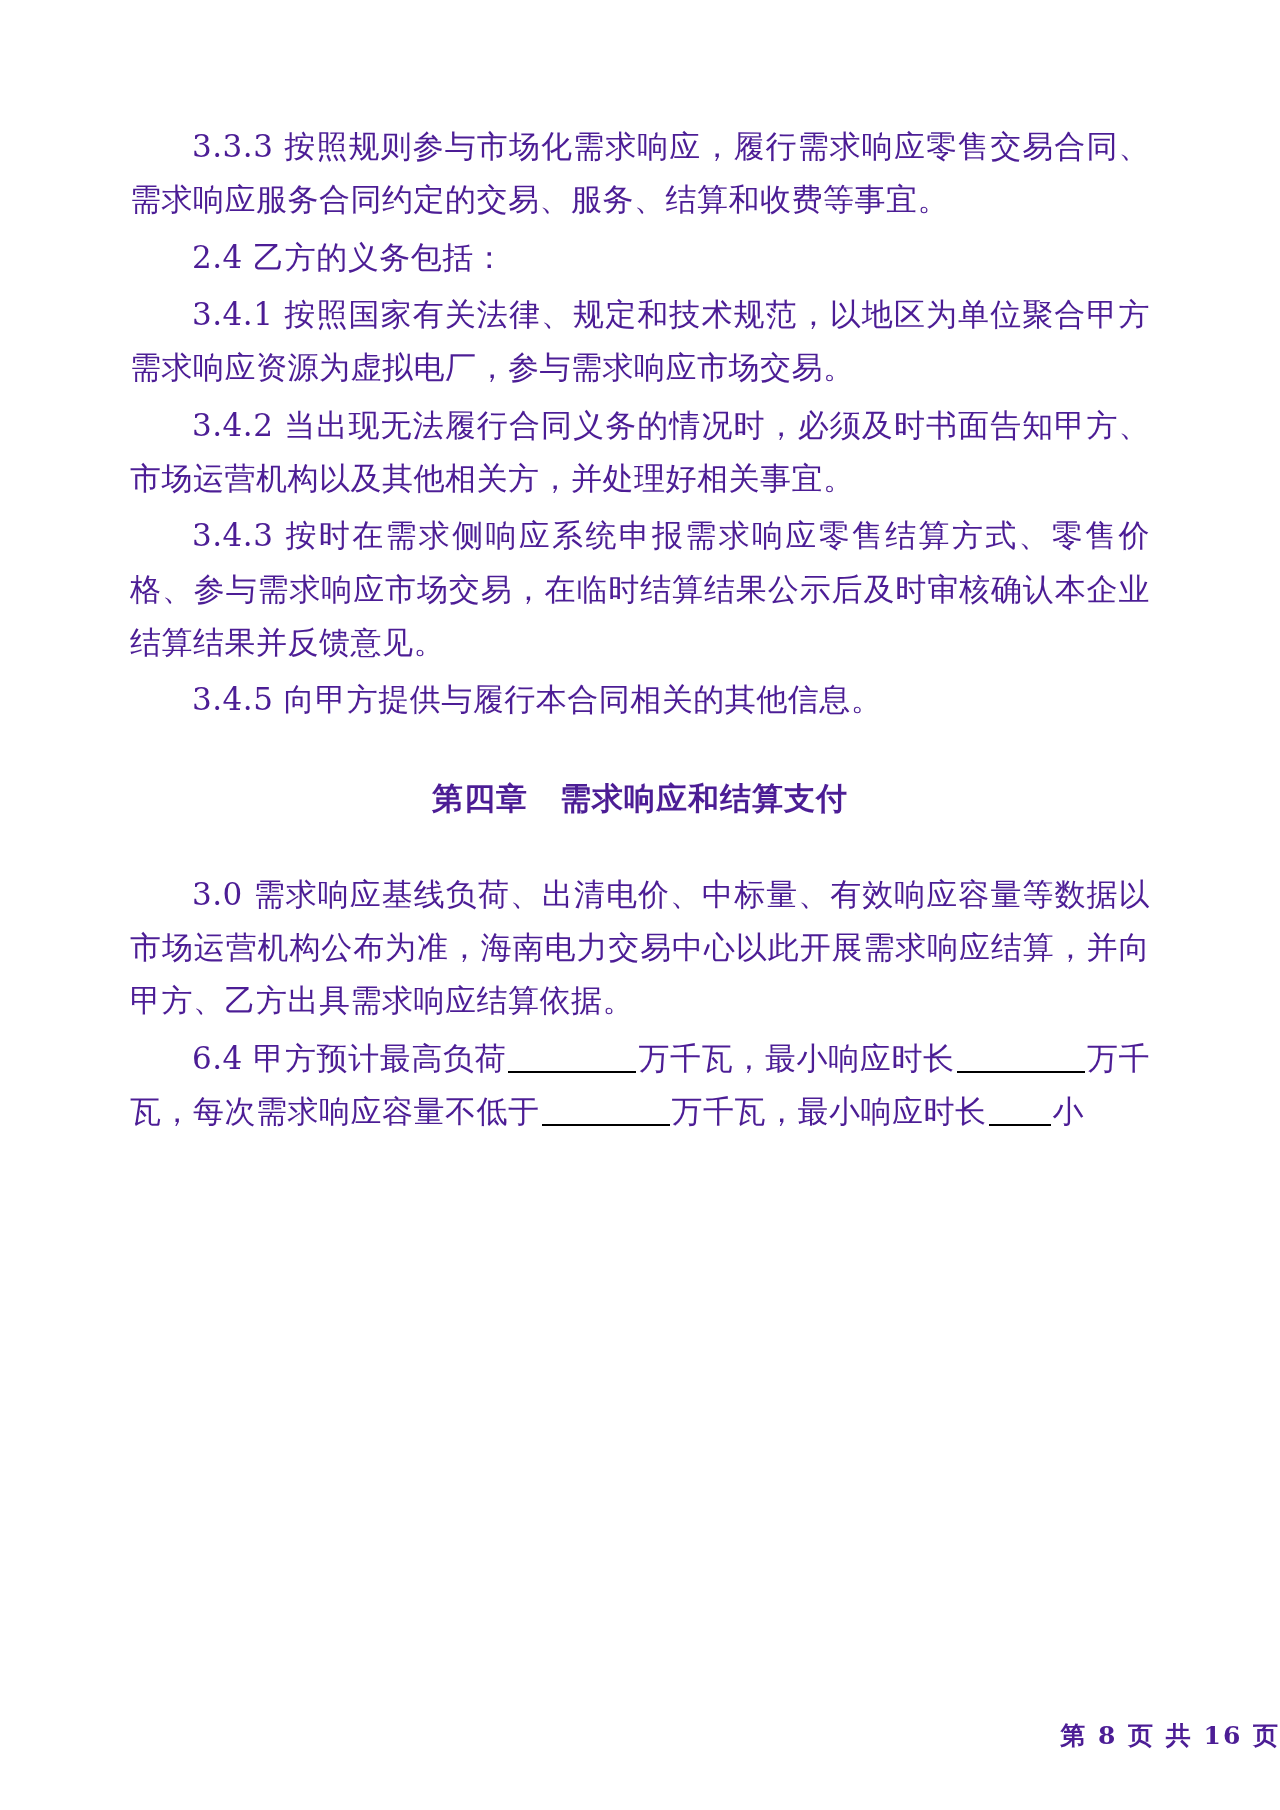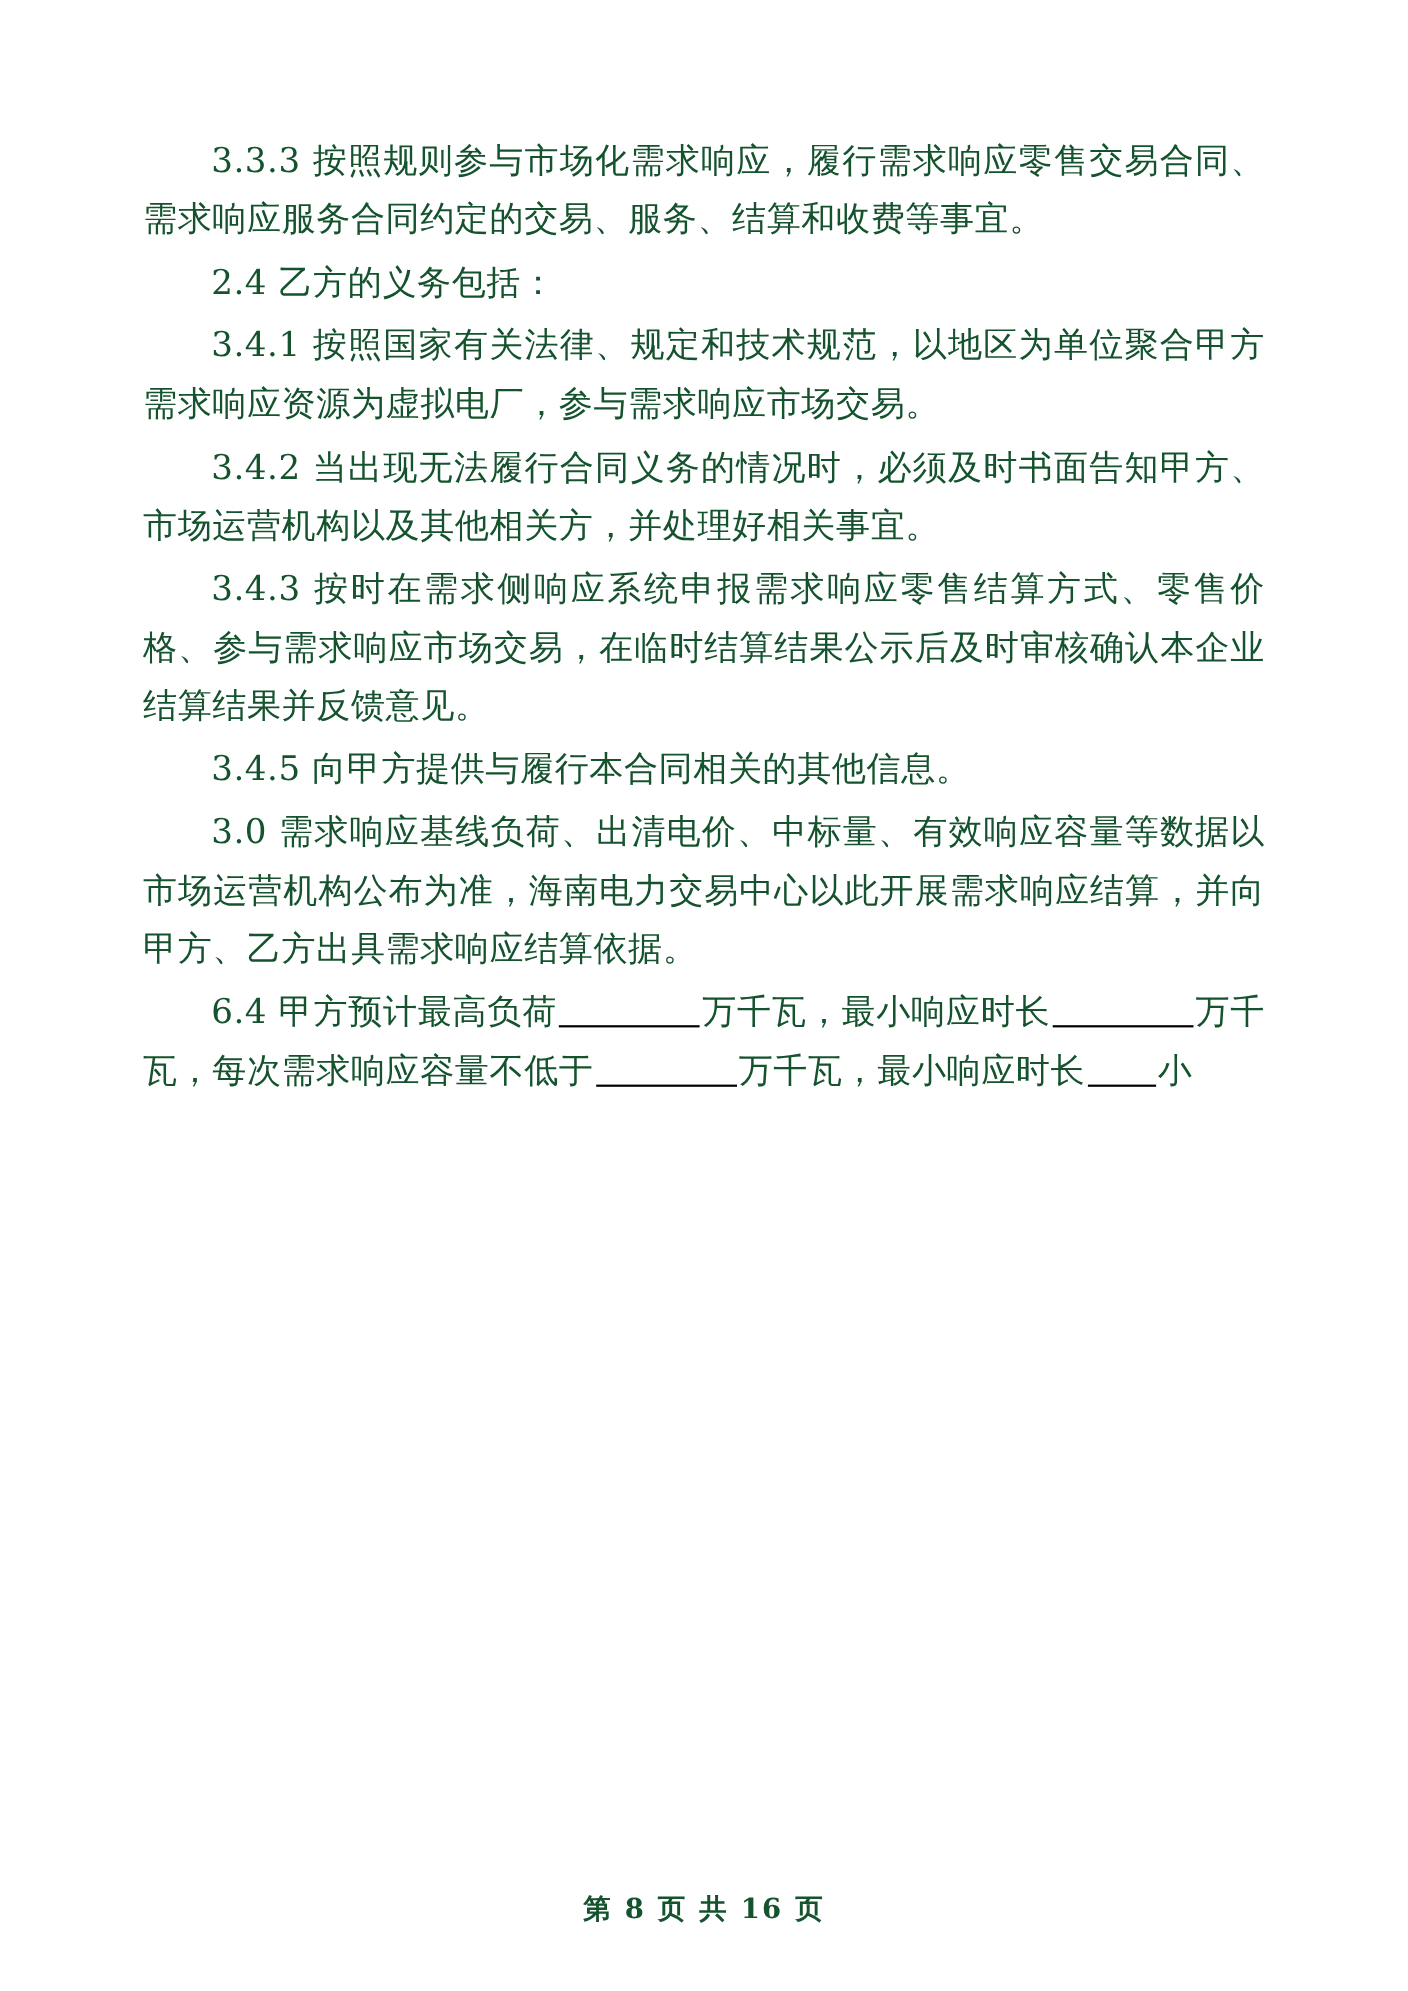--- a/index.html
+++ b/index.html
@@ -8,21 +8,21 @@
     background: #ffffff;
   }
   .page {
     position: relative;
     width: 1280px;
     height: 1810px;
     background: #ffffff;
     box-sizing: border-box;
     padding: 120px 130px 60px 130px;
     font-family: "DejaVu Serif", "Liberation Serif", serif;
-    color: #14532d;
+    color: #4c1d95;
     overflow: hidden;
   }
   .body-text {
     font-size: 31px;
     line-height: 1.72;
     text-align: justify;
     text-justify: inter-ideograph;
     letter-spacing: 0.5px;
   }
   .para {
@@ -50,40 +50,41 @@
     width: 62px;
     border-bottom: 2px solid #000;
     vertical-align: -4px;
     margin: 0 2px;
   }
   .footer {
     position: absolute;
     left: 0;
     right: 0;
     bottom: 58px;
-    text-align: center;
+    text-align: right;
     font-family: "DejaVu Serif", "Liberation Serif", serif;
     font-size: 25px;
     font-weight: bold;
     letter-spacing: 2px;
   }
 </style>
 </head>
 <body>
 
 <div class="page">
   <div class="body-text">
 
     <p class="para">3.3.3 按照规则参与市场化需求响应，履行需求响应零售交易合同、需求响应服务合同约定的交易、服务、结算和收费等事宜。</p>
     <p class="para">2.4 乙方的义务包括：</p>
     <p class="para">3.4.1 按照国家有关法律、规定和技术规范，以地区为单位聚合甲方需求响应资源为虚拟电厂，参与需求响应市场交易。</p>
     <p class="para">3.4.2 当出现无法履行合同义务的情况时，必须及时书面告知甲方、市场运营机构以及其他相关方，并处理好相关事宜。</p>
     <p class="para">3.4.3 按时在需求侧响应系统申报需求响应零售结算方式、零售价格、参与需求响应市场交易，在临时结算结果公示后及时审核确认本企业结算结果并反馈意见。</p>
     <p class="para">3.4.5 向甲方提供与履行本合同相关的其他信息。</p>
 
+    <h2 class="chapter-title">第四章　需求响应和结算支付</h2>
 
     <p class="para">3.0 需求响应基线负荷、出清电价、中标量、有效响应容量等数据以市场运营机构公布为准，海南电力交易中心以此开展需求响应结算，并向甲方、乙方出具需求响应结算依据。</p>
 
     <p class="para"><span>6.4 甲方预计最高负荷</span><span class="blank-long"></span><span>万千瓦，最小响应时长</span><span class="blank-long"></span><span>万千瓦，每次需求响应容量不低于</span><span class="blank-long"></span><span>万千瓦，最小响应时长</span><span class="blank-short"></span><span>小</span></p>
 
   </div>
 
   <div class="footer">第 8 页 共 16 页</div>
 </div>
 

